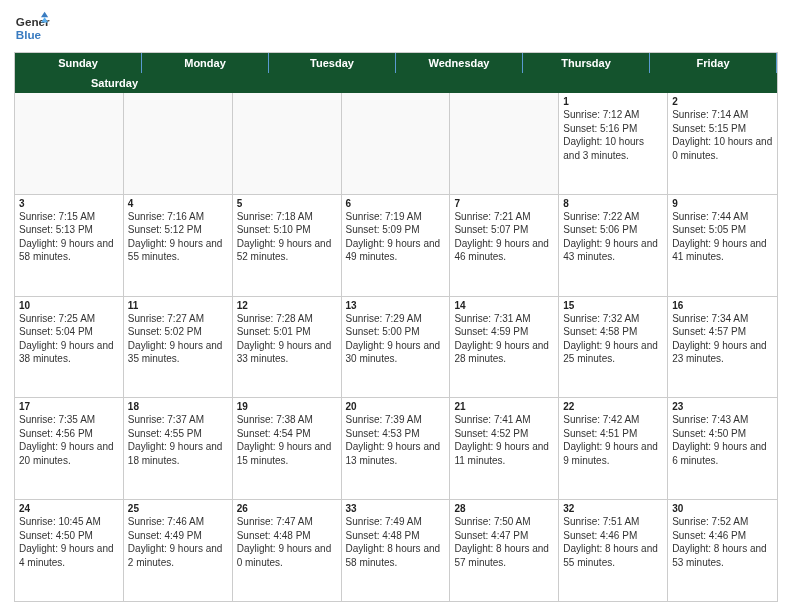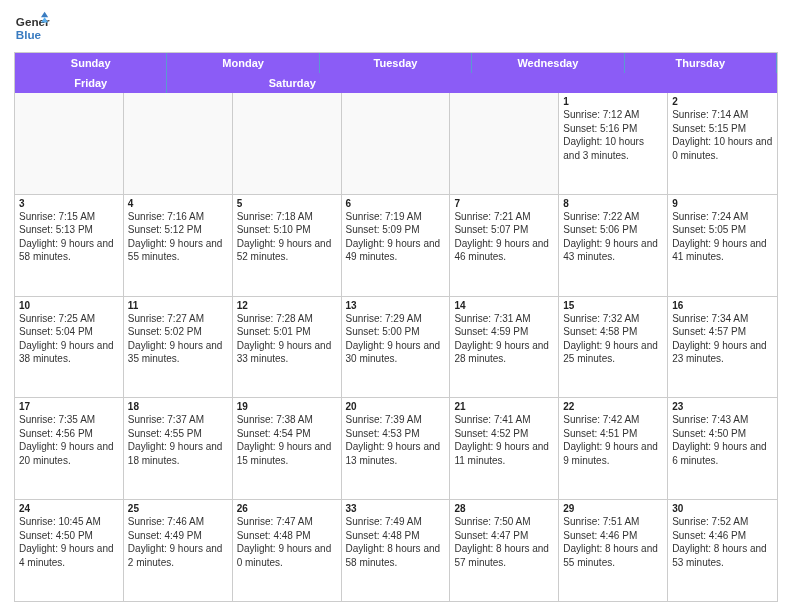--- a/index.html
+++ b/index.html
@@ -46,22 +46,22 @@
       color: #444;
     }
     .calendar {
       flex: 1;
       display: flex;
       flex-direction: column;
       border: 1px solid #ccc;
     }
     .cal-header-row {
       display: grid;
-      grid-template-columns: repeat(5, 1fr);
-      background: #8b5cf6;
+      grid-template-columns: repeat(6, 1fr);
+      background: #14532d;
     }
     .cal-header-cell {
       color: #fff;
       font-size: 11px;
       font-weight: bold;
       padding: 4px 4px;
       text-align: center;
       border-right: 1px solid #5a9ad1;
     }
     .cal-header-cell:last-child { border-right: none; text-align: right; }
@@ -190,21 +190,21 @@
           </div>
           <div class="cal-cell">
             <span class="day-num">8</span>
             <div class="day-info">Sunrise: 7:22 AM
 Sunset: 5:06 PM
 Daylight: 9 hours
 and 43 minutes.</div>
           </div>
           <div class="cal-cell">
             <span class="day-num">9</span>
-            <div class="day-info">Sunrise: 7:24 AM
+            <div class="day-info">Sunrise: 7:44 AM
 Sunset: 5:05 PM
 Daylight: 9 hours
 and 41 minutes.</div>
           </div>
         </div>
         <div class="cal-week">
           <div class="cal-cell">
             <span class="day-num">10</span>
             <div class="day-info">Sunrise: 7:25 AM
 Sunset: 5:04 PM
@@ -335,21 +335,21 @@
 and 58 minutes.</div>
           </div>
           <div class="cal-cell">
             <span class="day-num">28</span>
             <div class="day-info">Sunrise: 7:50 AM
 Sunset: 4:47 PM
 Daylight: 8 hours
 and 57 minutes.</div>
           </div>
           <div class="cal-cell">
-            <span class="day-num">29</span>
+            <span class="day-num">32</span>
             <div class="day-info">Sunrise: 7:51 AM
 Sunset: 4:46 PM
 Daylight: 8 hours
 and 55 minutes.</div>
           </div>
           <div class="cal-cell">
             <span class="day-num">30</span>
             <div class="day-info">Sunrise: 7:52 AM
 Sunset: 4:46 PM
 Daylight: 8 hours

